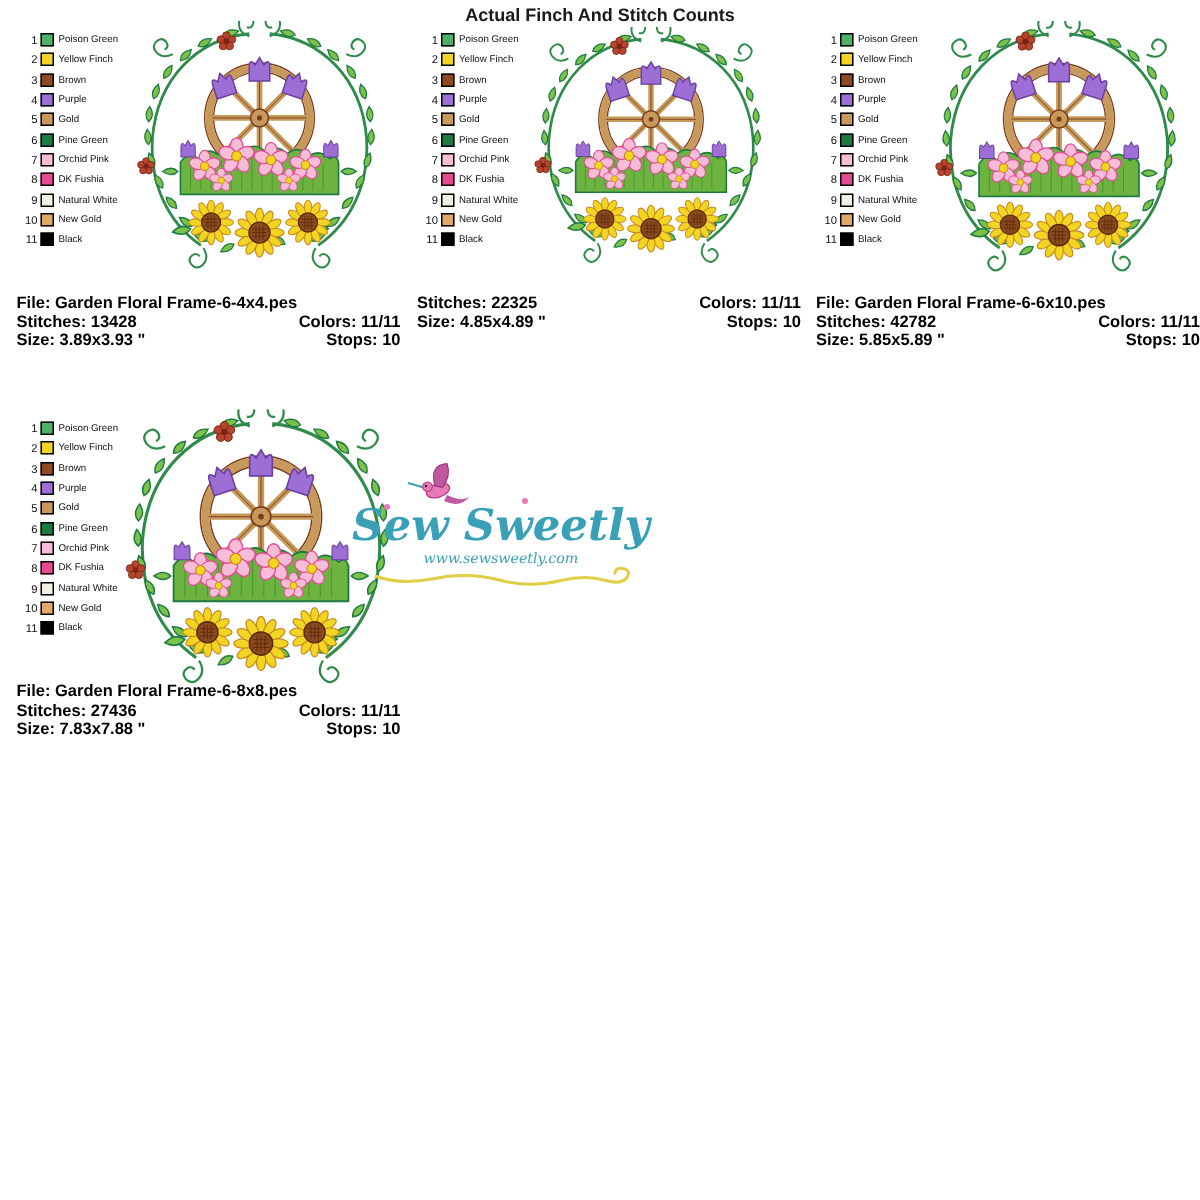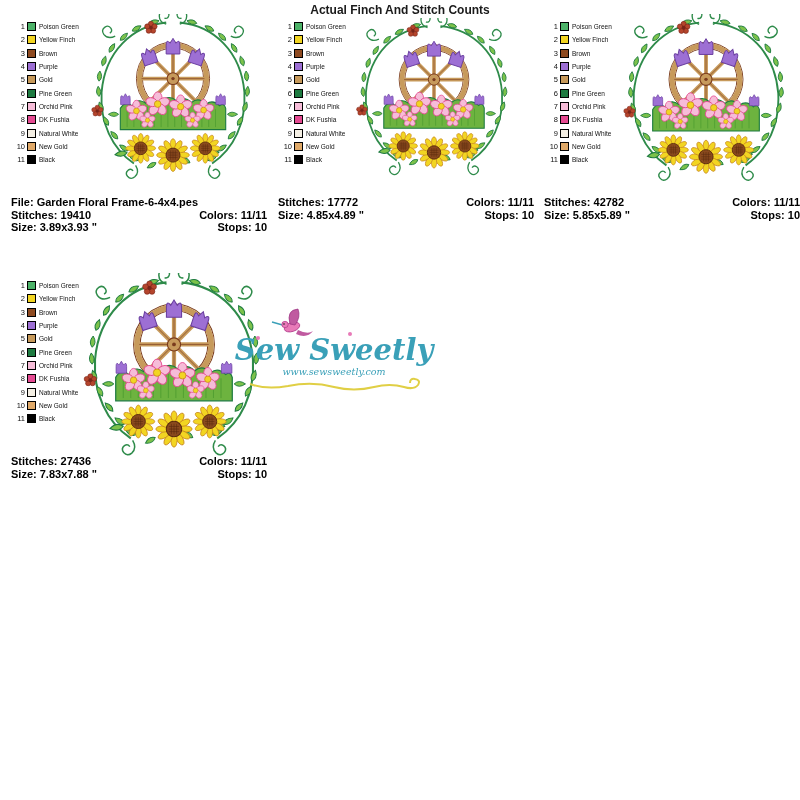--- a/index.html
+++ b/index.html
@@ -255,21 +255,21 @@
         </div>
       </div>
     <svg class="design d1" viewBox="0 0 200 200">
         <use href="#design"></use>
       </svg>
     <div class="info">
       <div class="irow">
           <span>File: Garden Floral Frame-6-4x4.pes</span>
         </div>
       <div class="irow">
-        <span>Stitches: 19410</span>
+        <span>Stitches: 13428</span>
         <span>Colors: 11/11</span>
       </div>
       <div class="irow">
         <span>Size: 3.89x3.93 "</span>
         <span>Stops: 10</span>
       </div>
     </div>
   </div>
 
   <div class="panel" id="panel2">
@@ -328,21 +328,21 @@
           <span class="lnum">11</span>
           <span class="lswatch" style="background: rgb(0, 0, 0);"></span>
           <span class="lname">Black</span>
         </div>
       </div>
     <svg class="design d2" viewBox="0 0 200 200">
         <use href="#design"></use>
       </svg>
     <div class="info">
       <div class="irow">
-        <span>Stitches: 17772</span>
+        <span>Stitches: 22325</span>
         <span>Colors: 11/11</span>
       </div>
       <div class="irow">
         <span>Size: 4.85x4.89 "</span>
         <span>Stops: 10</span>
       </div>
     </div>
   </div>
 
   <div class="panel" id="panel3">
@@ -401,20 +401,23 @@
           <span class="lnum">11</span>
           <span class="lswatch" style="background: rgb(0, 0, 0);"></span>
           <span class="lname">Black</span>
         </div>
       </div>
     <svg class="design d3" viewBox="0 0 200 200">
         <use href="#design"></use>
       </svg>
     <div class="info">
       <div class="irow">
+          <span>File: Garden Floral Frame-6-6x10.pes</span>
+        </div>
+      <div class="irow">
         <span>Stitches: 42782</span>
         <span>Colors: 11/11</span>
       </div>
       <div class="irow">
         <span>Size: 5.85x5.89 "</span>
         <span>Stops: 10</span>
       </div>
     </div>
   </div>
 
@@ -473,20 +476,23 @@
         <div class="lrow">
           <span class="lnum">11</span>
           <span class="lswatch" style="background: rgb(0, 0, 0);"></span>
           <span class="lname">Black</span>
         </div>
       </div>
     <svg class="design d4" viewBox="0 0 200 200">
         <use href="#design"></use>
       </svg>
     <div class="info">
+      <div class="irow">
+          <span>File: Garden Floral Frame-6-8x8.pes</span>
+        </div>
       <div class="irow">
         <span>Stitches: 27436</span>
         <span>Colors: 11/11</span>
       </div>
       <div class="irow">
         <span>Size: 7.83x7.88 "</span>
         <span>Stops: 10</span>
       </div>
     </div>
   </div>

